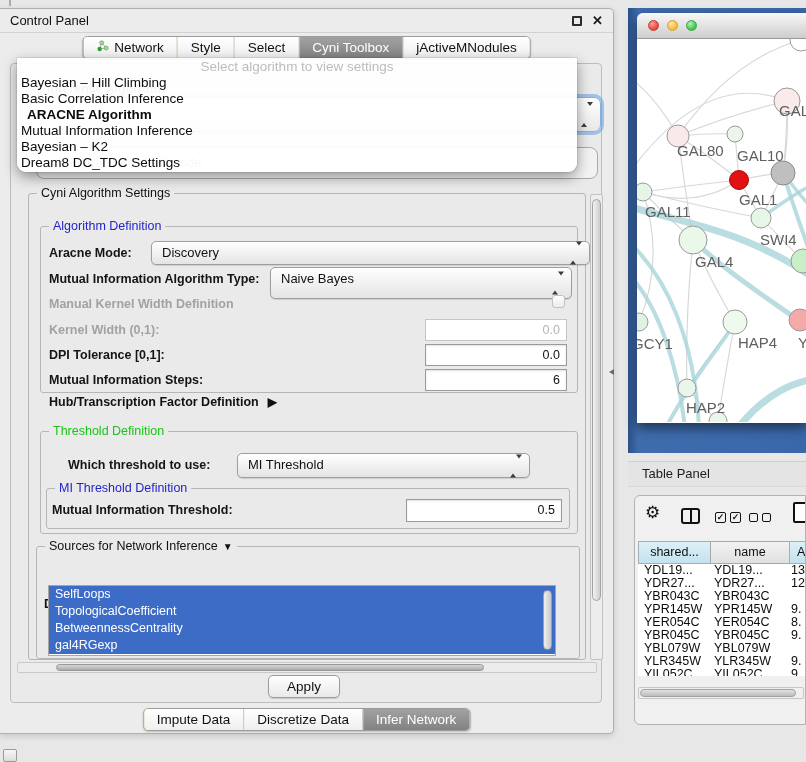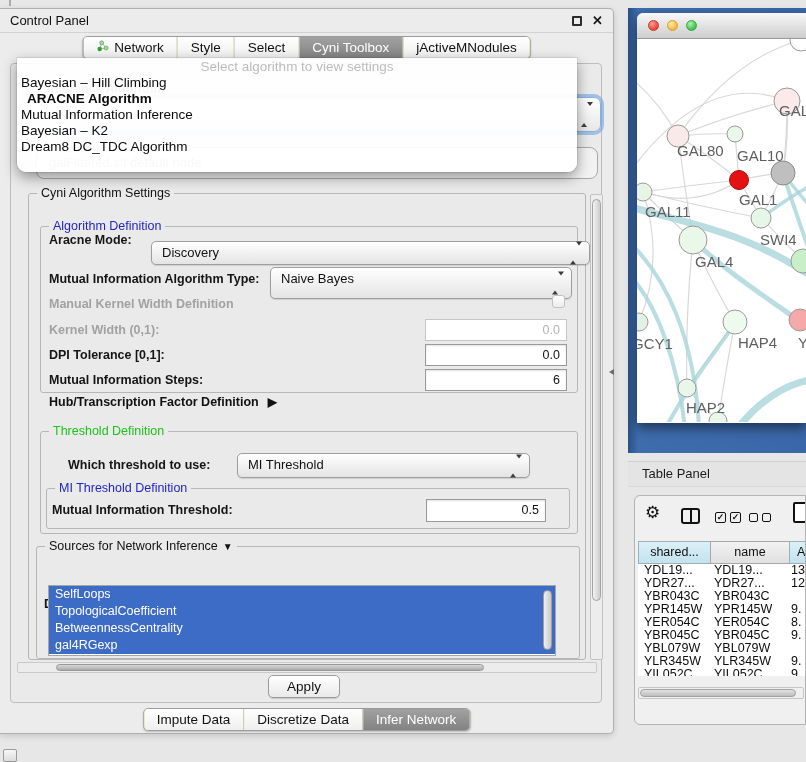--- a/index.html
+++ b/index.html
@@ -190,21 +190,21 @@
       </div>
       <div class="ghost-combo">galFiltered.sif default node</div>
 
       <div class="group" style="left:17px; top:129px; width:558px; height:467px;">
         <span class="legend">Cyni Algorithm Settings</span>
       </div>
 
       <div class="group" style="left:29px; top:162px; width:538px; height:167px;">
         <span class="legend blue">Algorithm Definition</span>
       </div>
-      <span class="lbl" style="left:38px; top:168px;">Aracne Mode:</span>
+      <span class="lbl" style="left:38px; top:181px;">Aracne Mode:</span>
       <div class="combo" style="left:140px; top:177px; width:439px; height:24px;">
         <span class="val">Discovery</span>
         <span class="spinner"><span class="sp-up"></span><span class="sp-dn"></span></span>
       </div>
       <span class="lbl" style="left:38px; top:207px;">Mutual Information Algorithm Type:</span>
       <div class="combo" style="left:259px; top:203px; width:302px; height:32px;">
         <span class="val">Naive Bayes</span>
         <span class="spinner"><span class="sp-up"></span><span class="sp-dn"></span></span>
       </div>
       <span class="lbl disabled" style="left:38px; top:232px;">Manual Kernel Width Definition</span>
@@ -232,21 +232,21 @@
       </div>
       <span class="lbl" style="left:57px; top:393px;">Which threshold to use:</span>
       <div class="combo" style="left:226px; top:389px; width:293px; height:25px;">
         <span class="val">MI Threshold</span>
         <span class="spinner"><span class="sp-up"></span><span class="sp-dn"></span></span>
       </div>
       <div class="group" style="left:35px; top:424px; width:524px; height:41px;">
         <span class="legend blue">MI Threshold Definition</span>
       </div>
       <span class="lbl" style="left:41px; top:438px;">Mutual Information Threshold:</span>
-      <div class="field" style="left:415px; top:435px; width:120px; height:23px;">
+      <div class="field" style="left:395px; top:435px; width:156px; height:23px;">
         <span class="v">0.5</span>
       </div>
 
       <div class="group" style="left:25px; top:482px; width:544px; height:113px;">
         <span class="legend">
           <span>Sources for Network Inference</span><span class="src-arrow">▼</span>
         </span>
       </div>
       <span class="lbl" style="left:33px; top:503px;margin-top:29px;">Data Attributes</span>
       <div class="attr-list" id="attr-list">
@@ -277,24 +277,25 @@
         <div class="seg sel">
           <span>Infer Network</span>
         </div>
       </div>
   </div>
 
   <div class="popup">
     <div class="popup-ph">Select algorithm to view settings</div>
     <div id="popup-items">
         <div class="popup-item">Bayesian – Hill Climbing</div>
+        <div class="popup-item">Basic Correlation Inference</div>
         <div class="popup-item bold">ARACNE Algorithm</div>
         <div class="popup-item">Mutual Information Inference</div>
         <div class="popup-item">Bayesian – K2</div>
-        <div class="popup-item">Dream8 DC_TDC Algorithm</div>
+        <div class="popup-item">Dream8 DC_TDC Settings</div>
       </div>
   </div>
 
   <div class="gap-arrow"></div>
 
   <div class="frame">
     <div class="net-window">
       <div class="net-titlebar">
         <span class="tl red"></span>
         <span class="tl yellow"></span>

